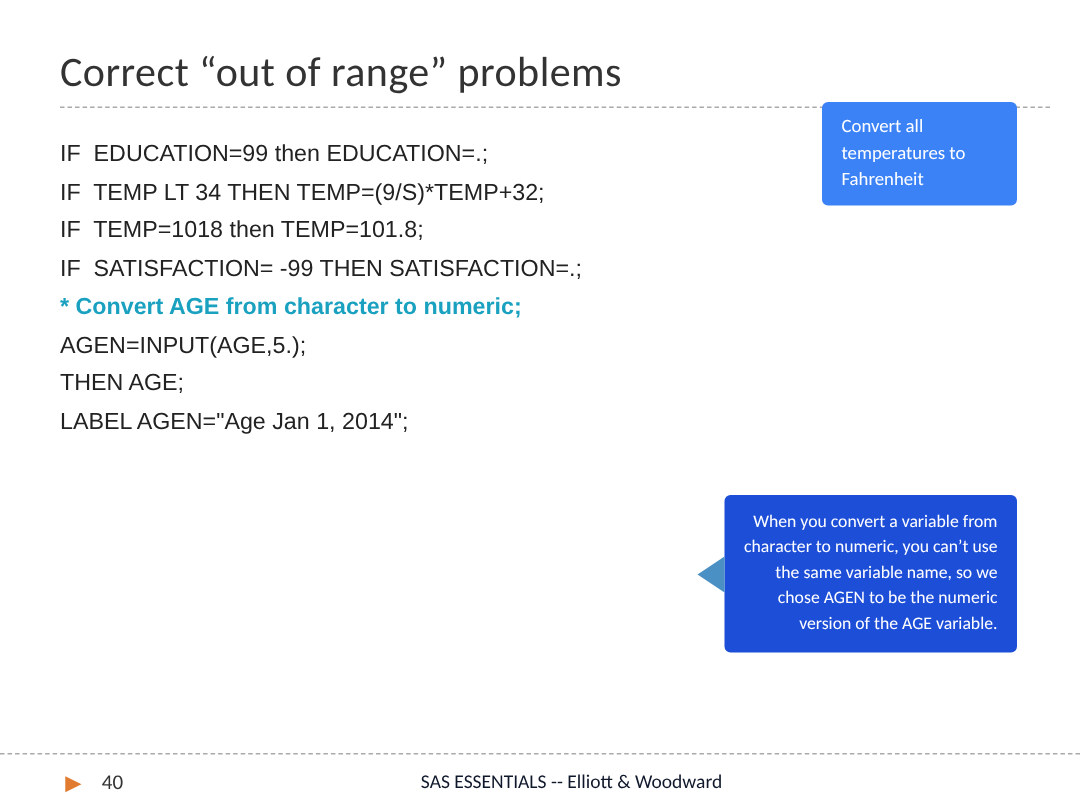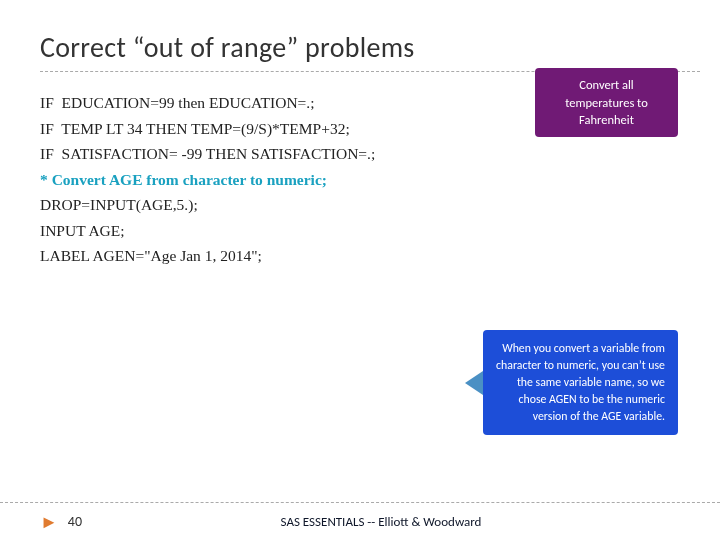--- a/index.html
+++ b/index.html
@@ -29,48 +29,48 @@
       letter-spacing: 0.3px;
     }
 
     .title-divider {
       border: none;
       border-top: 1.5px dashed #aaa;
       margin-bottom: 18px;
     }
 
     .code-block {
-      font-family: Liberation Serif, serif;
+      font-family: Liberation Sans, sans-serif;
       font-size: 15.5px;
       line-height: 1.65;
       color: #222;
       margin-bottom: 2px;
     }
 
     .code-line {
       display: block;
       white-space: pre;
     }
 
     .code-cyan {
       color: #1aa1c0;
       font-weight: bold;
     }
 
     .callout-fahrenheit {
       position: absolute;
       top: 68px;
       right: 42px;
-      background: #701a75;
+      background: #3b82f6;
       color: #fff;
       font-size: 12.5px;
-      text-align: center;
+      text-align: left;
       padding: 8px 13px;
       border-radius: 4px;
-      width: 143px;
+      width: 130px;
       line-height: 1.4;
     }
 
     .callout-agen {
       position: absolute;
       top: 330px;
       right: 42px;
       background: #1d4ed8;
       color: #fff;
       font-size: 11.8px;
@@ -132,24 +132,25 @@
   <h1 class="title">Correct “out of range” problems</h1>
   <hr class="title-divider">
 
   <div class="callout-fahrenheit">
     <span>Convert all temperatures to Fahrenheit</span>
   </div>
 
   <div class="code-block">
     <span class="code-line">IF  EDUCATION=99 <span style="font-weight:normal">then</span> EDUCATION=.;</span>
     <span class="code-line">IF  TEMP LT 34 THEN TEMP=(9/S)*TEMP+32;</span>
+    <span class="code-line">IF  TEMP=1018 <span style="font-weight:normal">then</span> TEMP=101.8;</span>
     <span class="code-line">IF  SATISFACTION= -99 THEN SATISFACTION=.;</span>
     <span class="code-line code-cyan">* Convert AGE from character to numeric;</span>
-    <span class="code-line">DROP=INPUT(AGE,5.);</span>
-    <span class="code-line">INPUT AGE;</span>
+    <span class="code-line">AGEN=INPUT(AGE,5.);</span>
+    <span class="code-line">THEN AGE;</span>
     <span class="code-line">LABEL AGEN="Age Jan 1, 2014";</span>
   </div>
 
   <div class="callout-agen">
     <span>When you convert a variable from character to numeric, you can’t use the same variable name, so we chose AGEN to be the numeric version of the AGE variable.</span>
   </div>
 
   <div class="footer">
     <span class="footer-arrow">►</span>
     <span class="footer-page">40</span>

